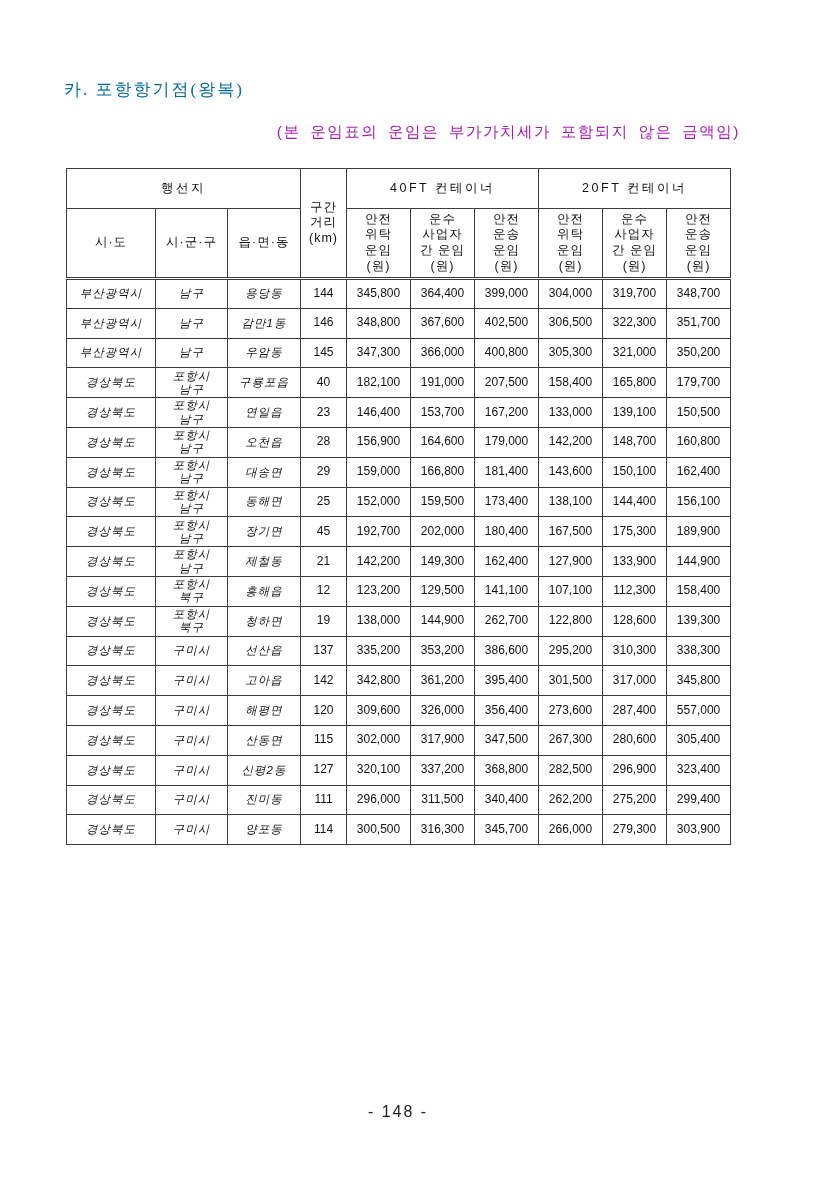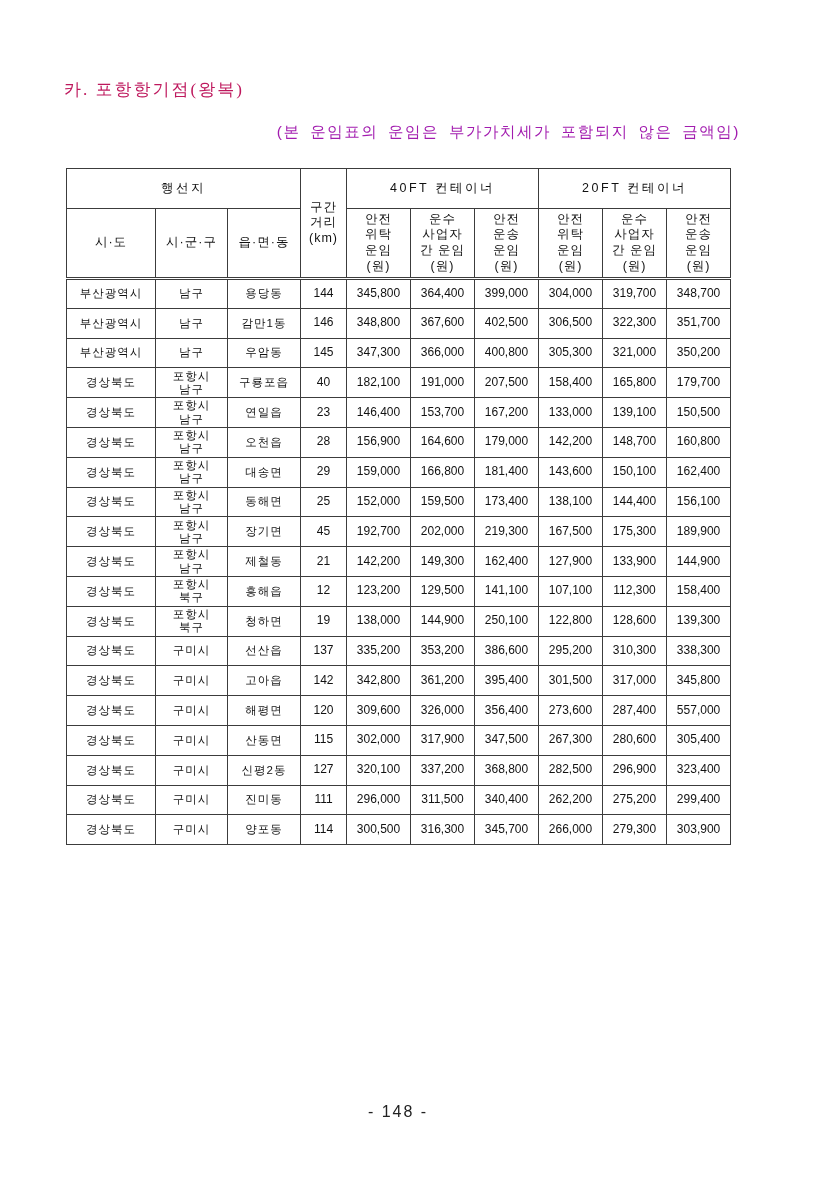--- a/index.html
+++ b/index.html
@@ -11,21 +11,21 @@
     position: relative;
     font-family: "Liberation Sans", sans-serif;
     color: #1a1a1a;
   }
   .doc-title {
     position: absolute;
     left: 64px; top: 78px;
     font-family: "Liberation Serif", serif;
     font-size: 17px;
     letter-spacing: 2px;
-    color: #be185d;
+    color: #0369a1;
   }
   .doc-subtitle {
     position: absolute;
     top: 122px; right: 95px;
     font-size: 15.5px;
     letter-spacing: 1.5px;
     word-spacing: 4px;
     color: #a21caf;
   }
   table.fare-table {
@@ -53,21 +53,21 @@
   }
   .fare-table thead th.group-cell { letter-spacing: 2.5px; margin-left: 10px; }
   .fare-table thead tr.sub-row th,
   .fare-table thead th.distance-cell { border-bottom: 3px double #3c3c3c; }
   .fare-table tbody tr { height: 29.8px; }
   .fare-table tbody td {
     font-size: 12px;
     line-height: 1.15;
     color: #111;
   }
-  .fare-table tbody td:nth-child(-n+3) { letter-spacing: 1px; font-size: 11.5px; }
+  .fare-table tbody td:nth-child(-n+3) { letter-spacing: 1px; font-size: 11.5px; font-style: italic; }
   .page-number {
     position: absolute;
     left: 66px; top: 1103px;
     width: 664px;
     text-align: center;
     font-size: 16px;
     letter-spacing: 2px;
     color: #222;
   }
 </style>
@@ -232,21 +232,21 @@
         <td>156,100</td>
       </tr>
       <tr>
         <td>경상북도</td>
         <td>포항시
 남구</td>
         <td>장기면</td>
         <td>45</td>
         <td>192,700</td>
         <td>202,000</td>
-        <td>219,300</td>
+        <td>180,400</td>
         <td>167,500</td>
         <td>175,300</td>
         <td>189,900</td>
       </tr>
       <tr>
         <td>경상북도</td>
         <td>포항시
 남구</td>
         <td>제철동</td>
         <td>21</td>
@@ -271,21 +271,21 @@
         <td>158,400</td>
       </tr>
       <tr>
         <td>경상북도</td>
         <td>포항시
 북구</td>
         <td>청하면</td>
         <td>19</td>
         <td>138,000</td>
         <td>144,900</td>
-        <td>250,100</td>
+        <td>262,700</td>
         <td>122,800</td>
         <td>128,600</td>
         <td>139,300</td>
       </tr>
       <tr>
         <td>경상북도</td>
         <td>구미시</td>
         <td>선산읍</td>
         <td>137</td>
         <td>335,200</td>

